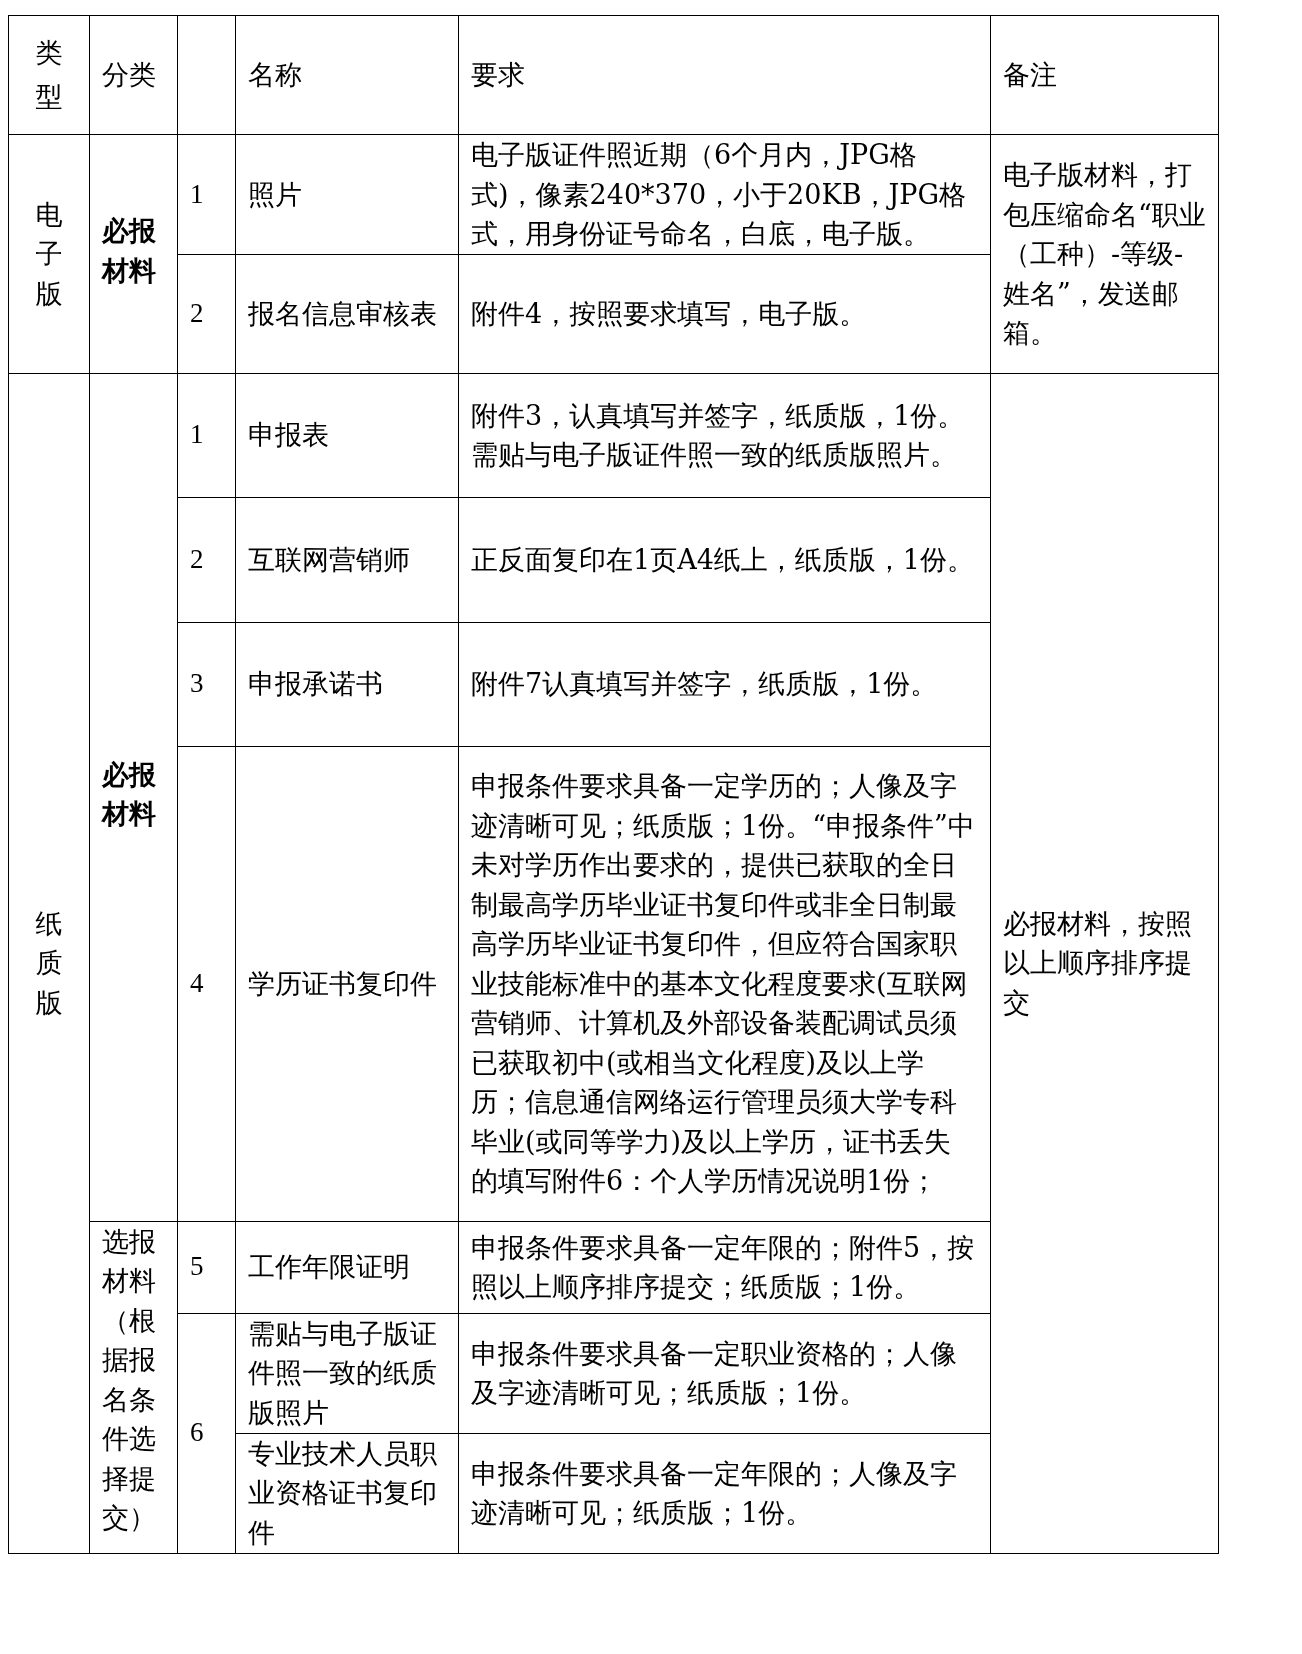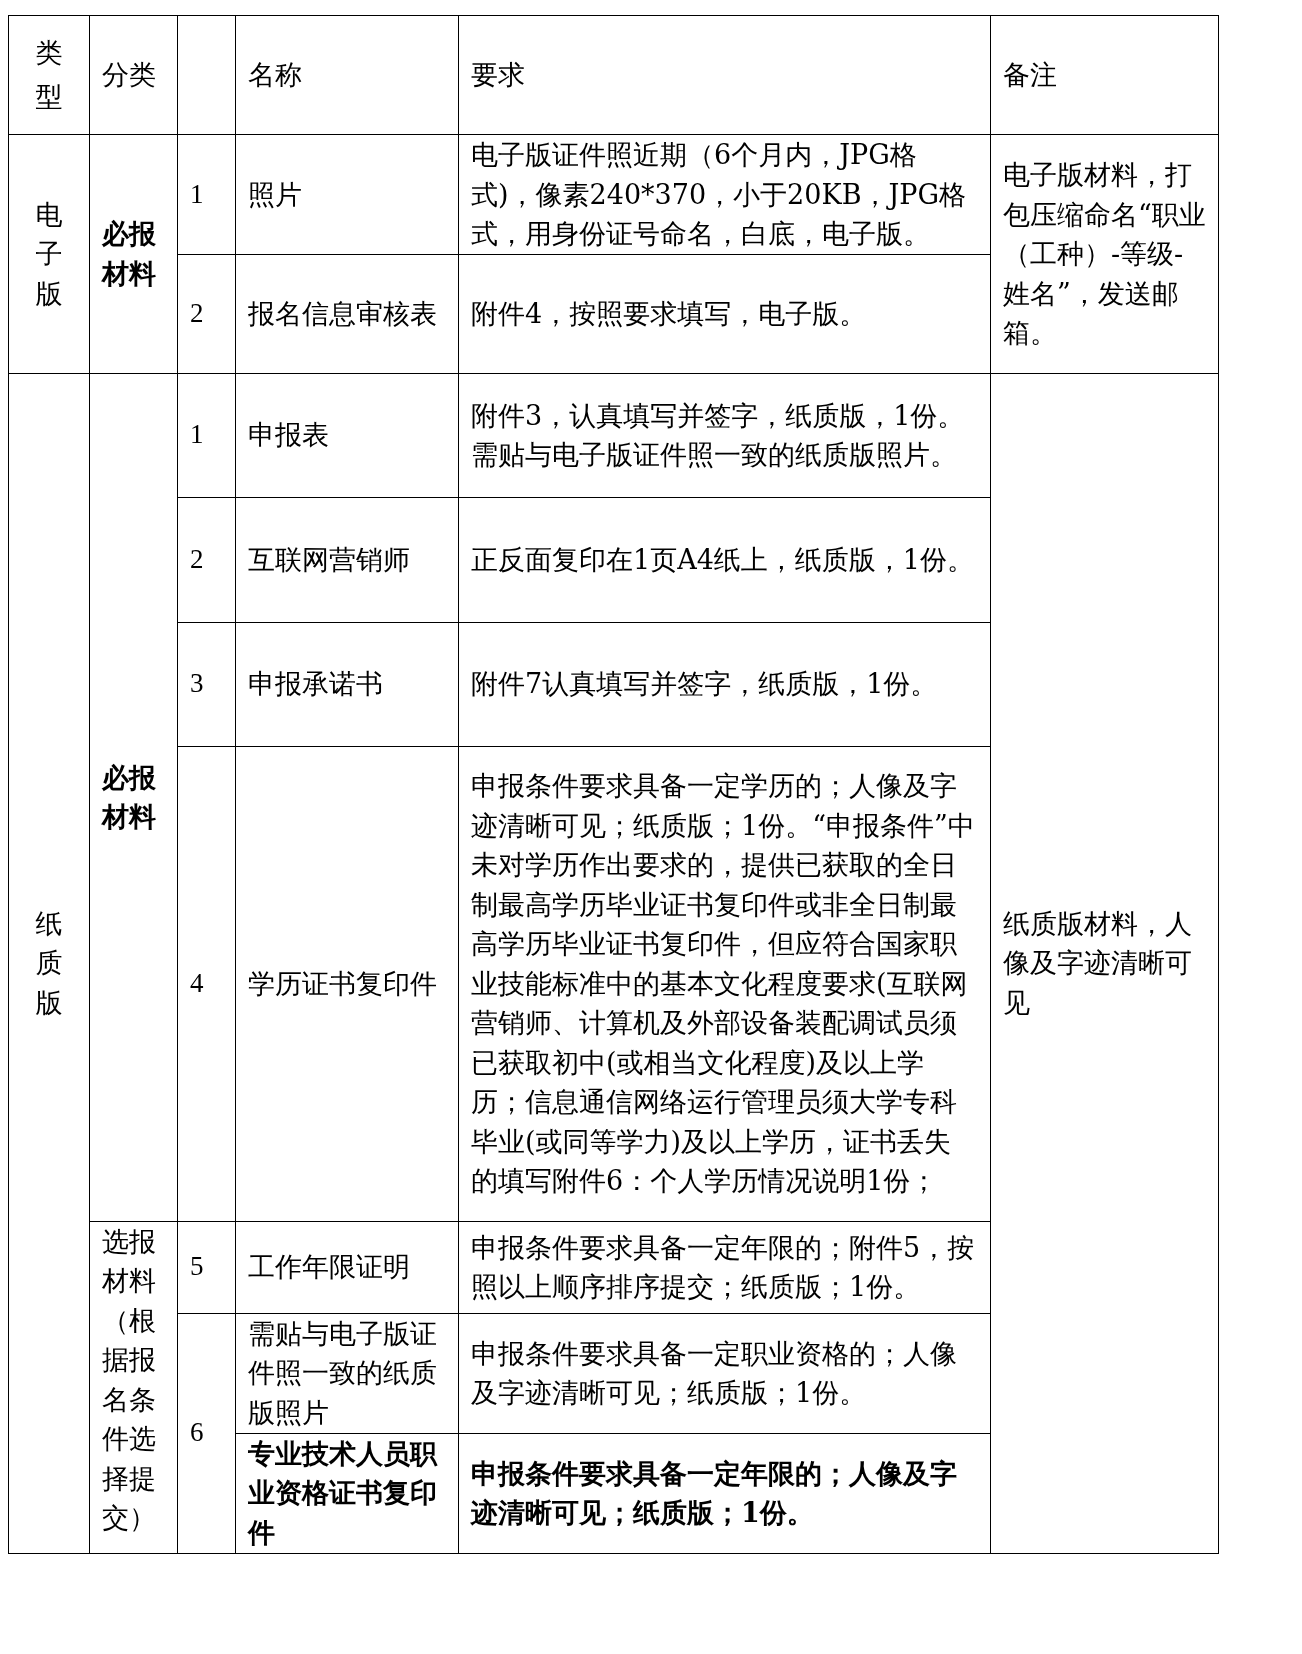--- a/index.html
+++ b/index.html
@@ -3,21 +3,21 @@
 <meta charset="utf-8">
 <style>
   html, body { margin:0; padding:0; background:#ffffff; }
   body { width:1302px; height:1654px; position:relative; overflow:hidden;
          font-family:"DejaVu Serif","Liberation Serif",serif; color:#000; }
   table.main { position:absolute; left:8px; top:15px; border-collapse:collapse;
                table-layout:fixed; width:1210px; }
   table.main td { border:1.5px solid #000; padding:0 12px; vertical-align:middle;
                   font-size:27px; line-height:39.5px; }
   .c-type { width:57px; text-align:center; padding:0 !important; }
-  .bold { font-weight:bold; }
+  .bold { font-weight:bold;font-family:Liberation Mono, monospace; }
   .vert { display:inline-block; width:1.2em; word-break:break-all; text-align:center; }
   .num { font-family:"Liberation Serif","DejaVu Serif",serif; }
   .hdr td { height:118px; }
   .top { vertical-align:top !important; padding-top:0 !important; }
 </style>
 </head>
 <body>
 
 <table class="main">
   <colgroup>
@@ -51,21 +51,21 @@
     <td>报名信息审核表</td>
     <td>附件4，按照要求填写，电子版。</td>
   </tr>
 
   <tr style="height:124px;">
     <td class="c-type" rowspan="7"><span class="vert">纸质版</span></td>
     <td rowspan="4" class="bold">必报材料</td>
     <td class="num">1</td>
     <td>申报表</td>
     <td>附件3，认真填写并签字，纸质版，1份。需贴与电子版证件照一致的纸质版照片。</td>
-    <td rowspan="7">纸质版材料，人像及字迹清晰可见</td>
+    <td rowspan="7">必报材料，按照以上顺序排序提交</td>
   </tr>
   <tr style="height:125px;">
     <td class="num">2</td>
     <td>互联网营销师</td>
     <td>正反面复印在1页A4纸上，纸质版，1份。</td>
   </tr>
   <tr style="height:124px;">
     <td class="num">3</td>
     <td>申报承诺书</td>
     <td>附件7认真填写并签字，纸质版，1份。</td>
@@ -80,18 +80,18 @@
     <td rowspan="3" class="top">选报材料（根据报名条件选择提交）</td>
     <td class="num">5</td>
     <td>工作年限证明</td>
     <td>申报条件要求具备一定年限的；附件5，按照以上顺序排序提交；纸质版；1份。</td>
   </tr>
   <tr style="height:120px;">
     <td rowspan="2" class="num">6</td>
     <td>需贴与电子版证件照一致的纸质版照片</td>
     <td>申报条件要求具备一定职业资格的；人像及字迹清晰可见；纸质版；1份。</td>
   </tr>
-  <tr style="height:120px;font-weight:bold;">
+  <tr style="height:120px;">
     <td>专业技术人员职业资格证书复印件</td>
     <td>申报条件要求具备一定年限的；人像及字迹清晰可见；纸质版；1份。</td>
   </tr>
 </tbody>
   </table>
 
 </body></html>

